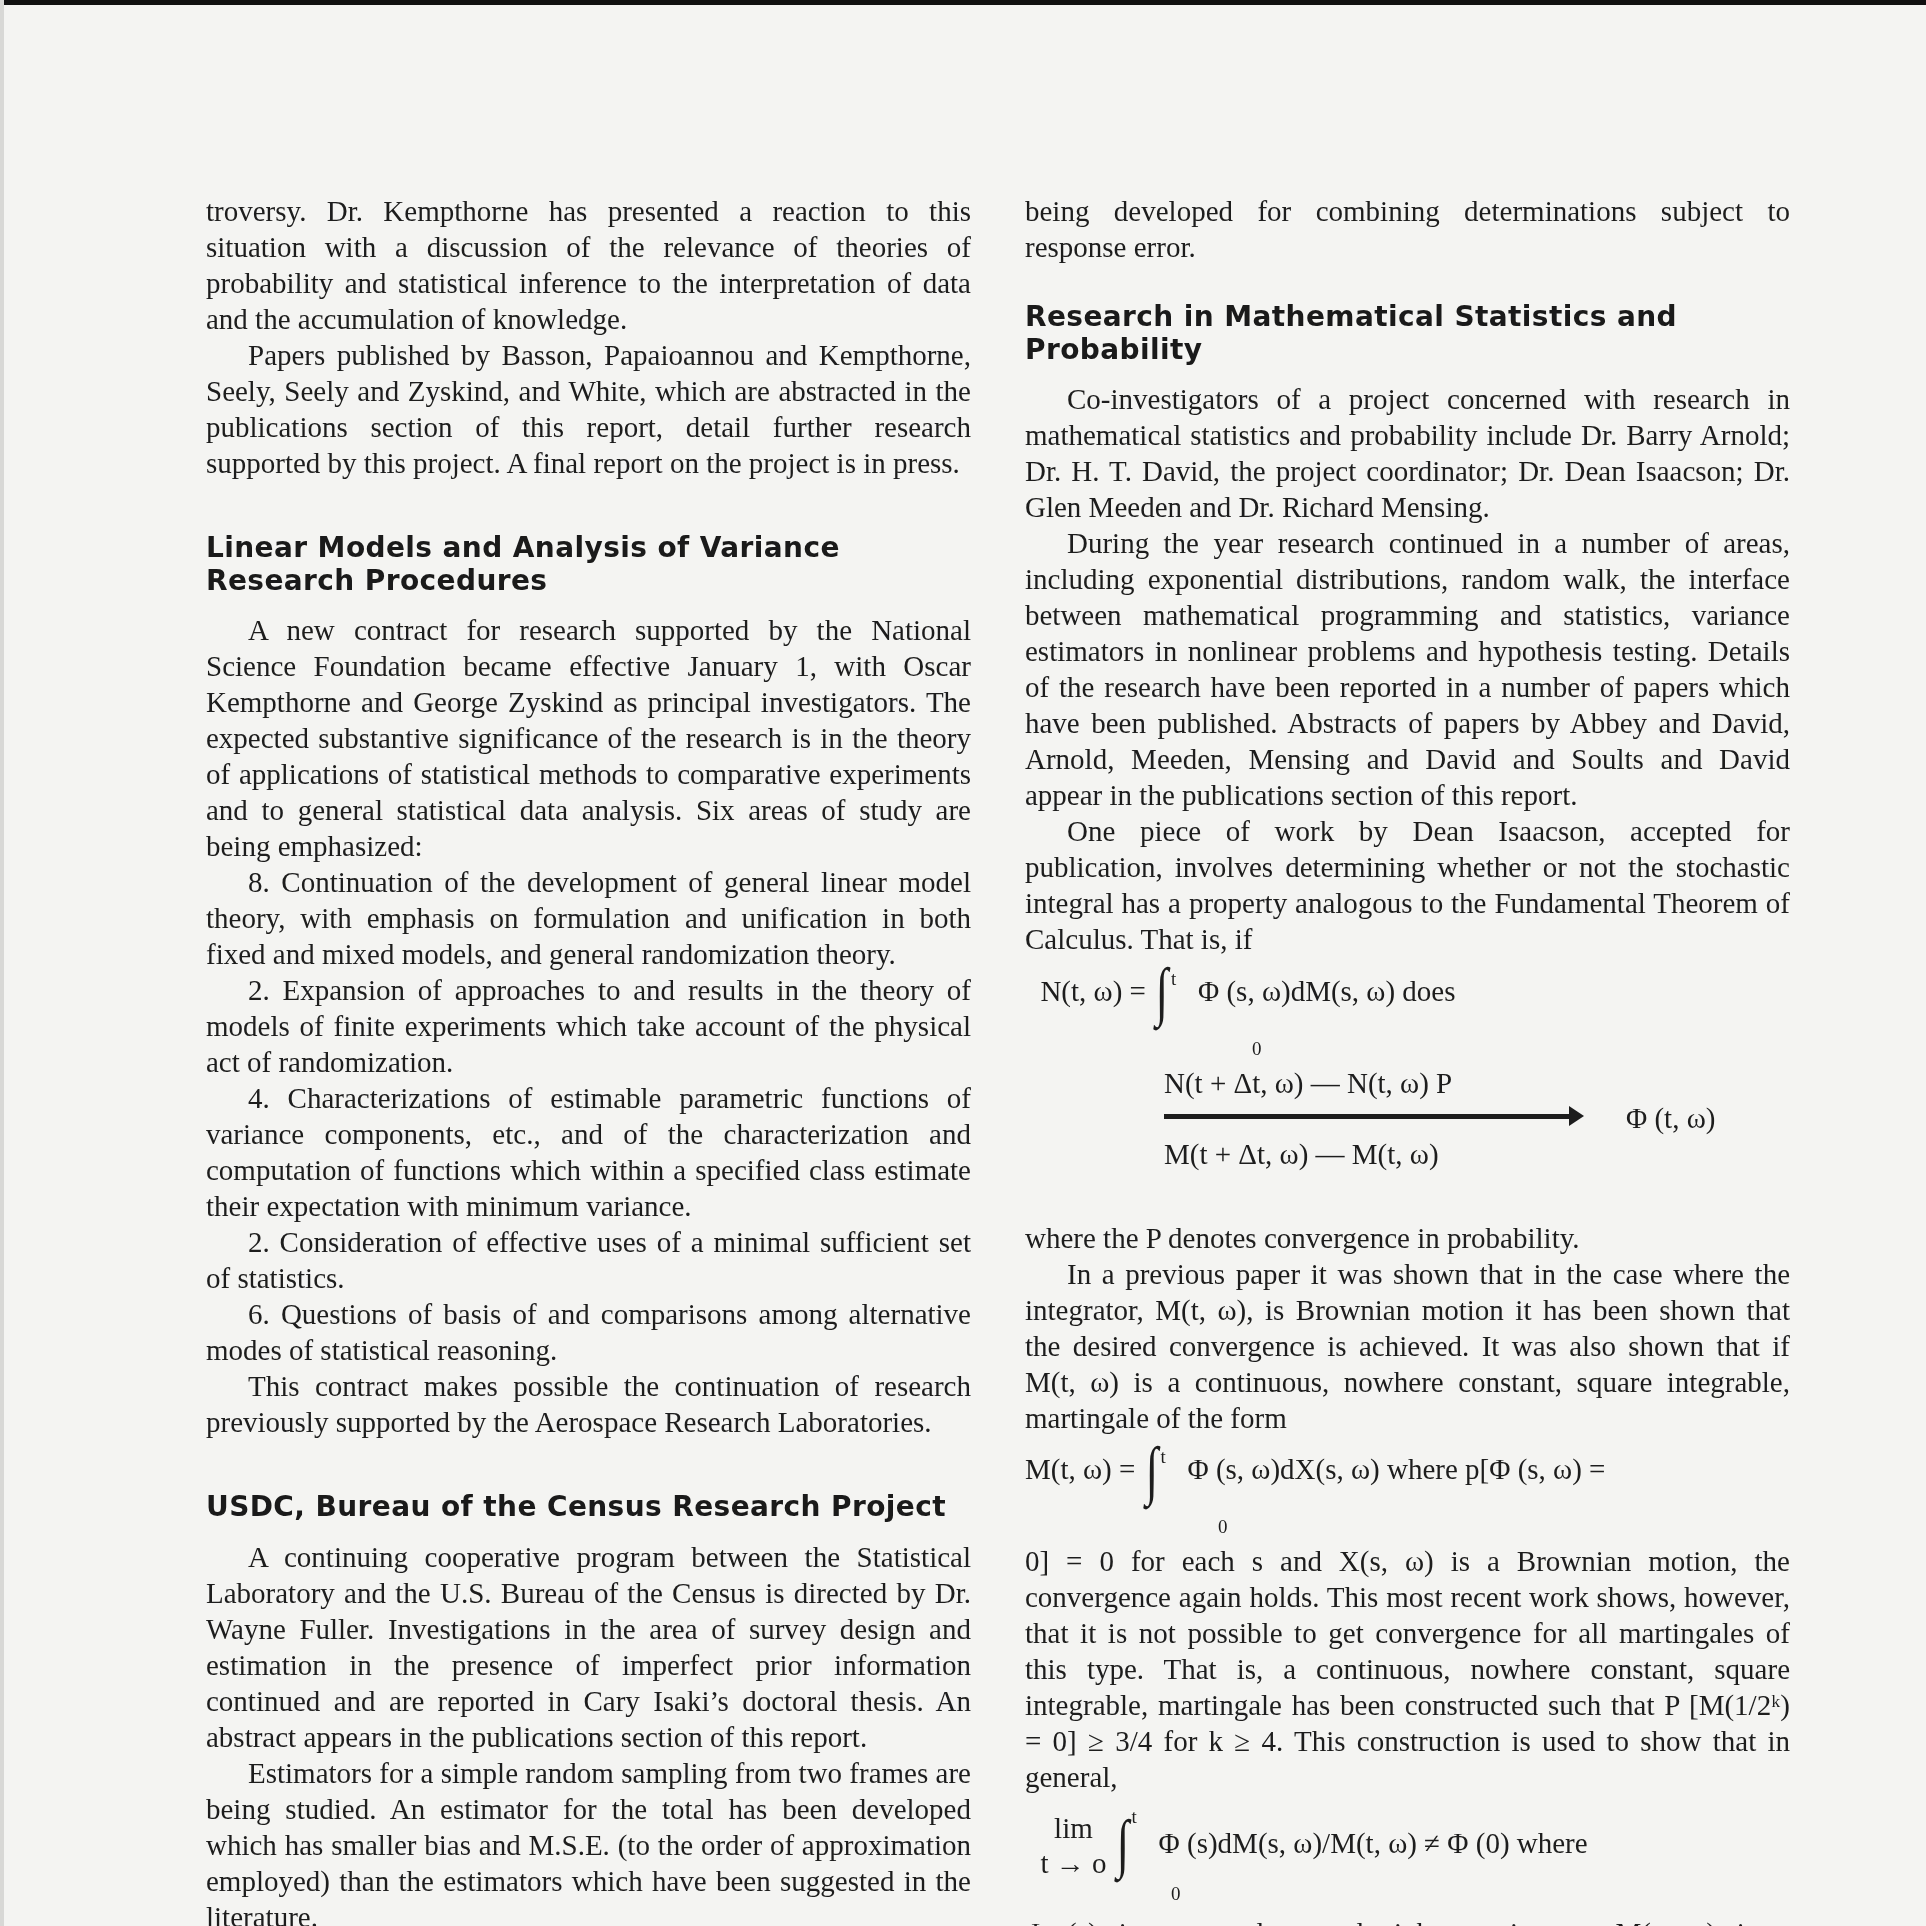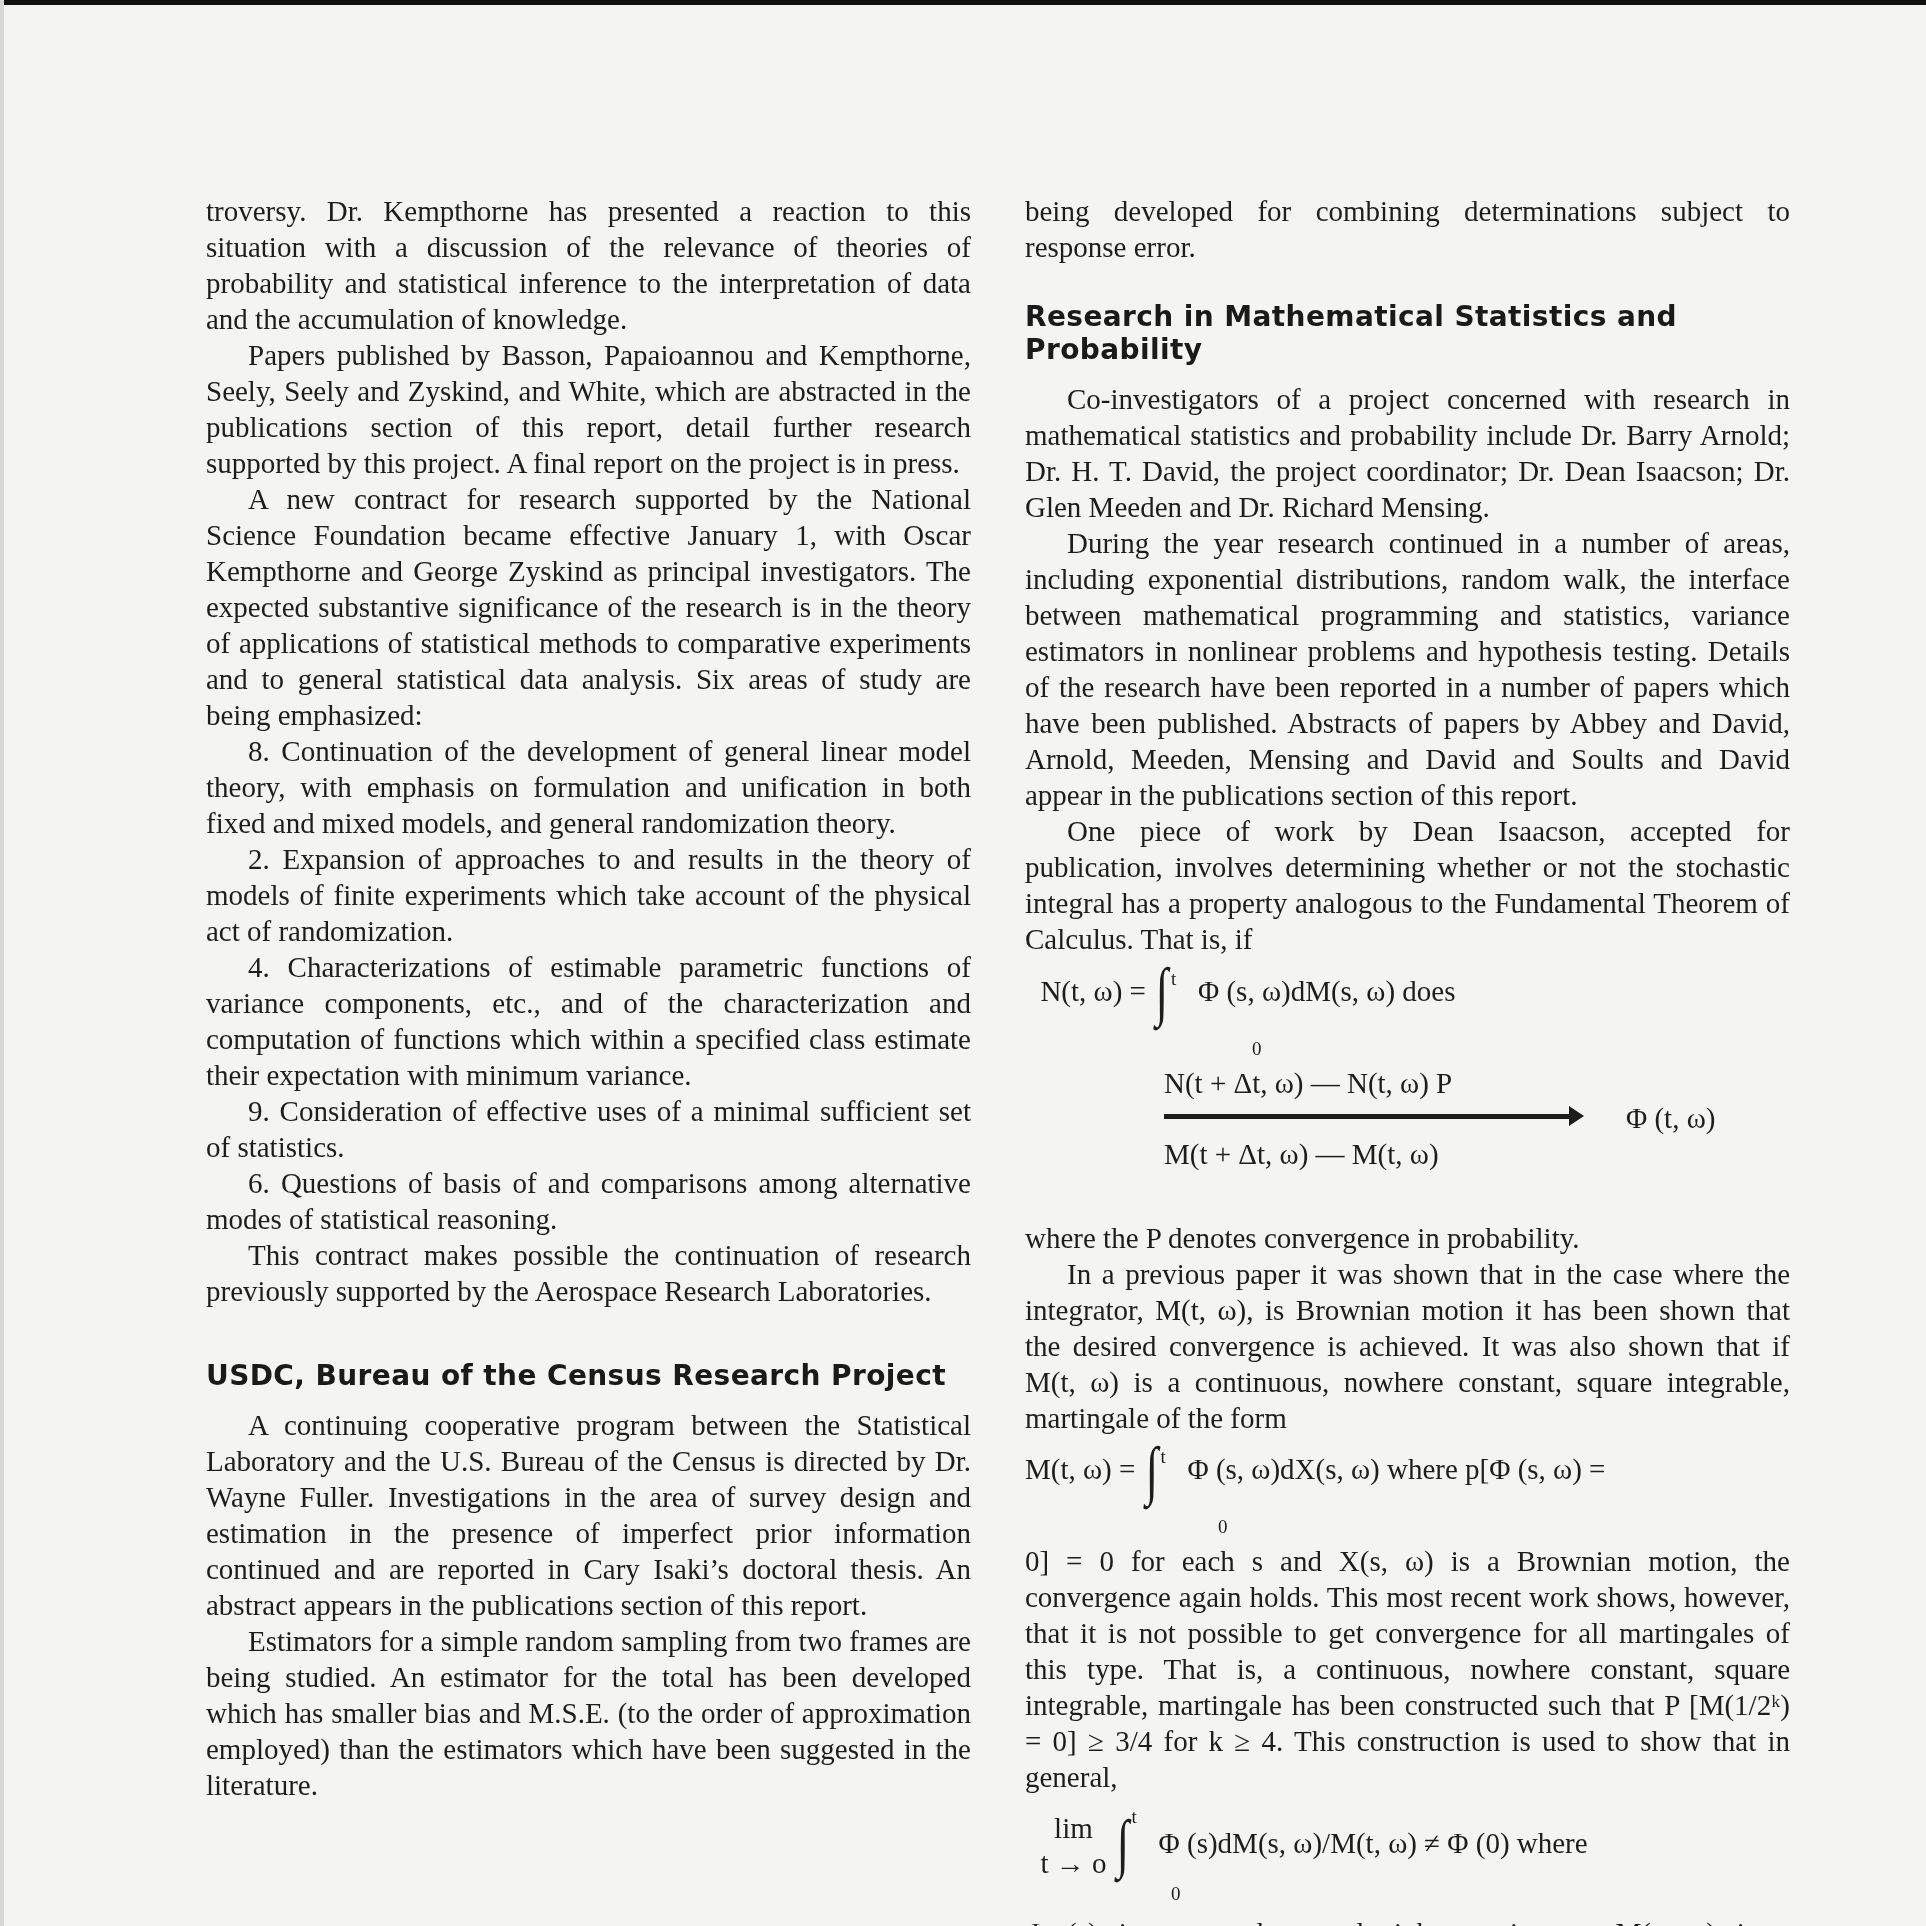--- a/index.html
+++ b/index.html
@@ -31,25 +31,26 @@
 </head>
 <body>
 
 <div class="topbar"></div>
 <div class="leftedge"></div>
 
 <div class="col left">
   <p>troversy. Dr. Kempthorne has presented a reaction to this situation with a discussion of the relevance of theories of probability and statistical inference to the interpretation of data and the accumulation of knowledge.</p>
   <p class="ind">Papers published by Basson, Papaioannou and Kempthorne, Seely, Seely and Zyskind, and White, which are abstracted in the publications section of this report, detail further research supported by this project. A final report on the project is in press.</p>
 
+  <h2>Linear Models and Analysis of Variance Research Procedures</h2>
   <p class="ind">A new contract for research supported by the National Science Foundation became effective January 1, with Oscar Kempthorne and George Zyskind as principal investigators. The expected substantive significance of the research is in the theory of applications of statistical methods to comparative experiments and to general statistical data analysis. Six areas of study are being emphasized:</p>
   <p class="ind">8. Continuation of the development of general linear model theory, with emphasis on formulation and unification in both fixed and mixed models, and general randomization theory.</p>
   <p class="ind">2. Expansion of approaches to and results in the theory of models of finite experiments which take account of the physical act of randomization.</p>
   <p class="ind">4. Characterizations of estimable parametric functions of variance components, etc., and of the characterization and computation of functions which within a specified class estimate their expectation with minimum variance.</p>
-  <p class="ind">9. Consideration of effective uses of a minimal sufficient set of statistics.</p>
+  <p class="ind">2. Consideration of effective uses of a minimal sufficient set of statistics.</p>
   <p class="ind">6. Questions of basis of and comparisons among alternative modes of statistical reasoning.</p>
   <p class="ind">This contract makes possible the continuation of research previously supported by the Aerospace Research Laboratories.</p>
 
   <h2>USDC, Bureau of the Census Research Project</h2>
   <p class="ind">A continuing cooperative program between the Statistical Laboratory and the U.S. Bureau of the Census is directed by Dr. Wayne Fuller. Investigations in the area of survey design and estimation in the presence of imperfect prior information continued and are reported in Cary Isaki’s doctoral thesis. An abstract appears in the publications section of this report.</p>
   <p class="ind">Estimators for a simple random sampling from two frames are being studied. An estimator for the total has been developed which has smaller bias and M.S.E. (to the order of approximation employed) than the estimators which have been suggested in the literature.</p>
 
 </div>
 
 <div class="col right">

